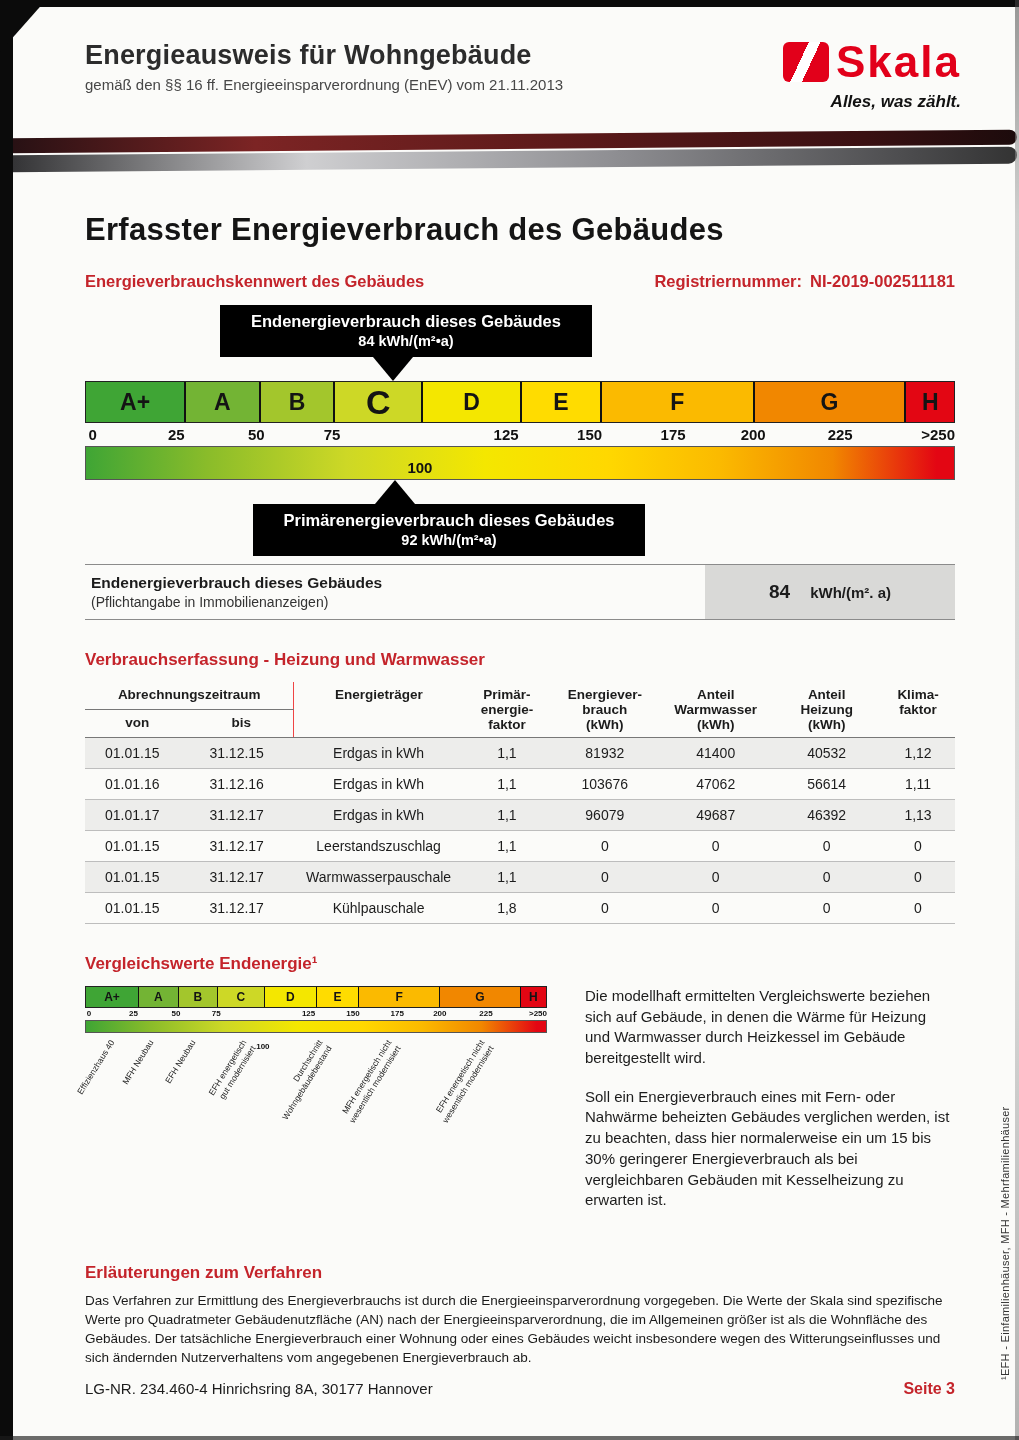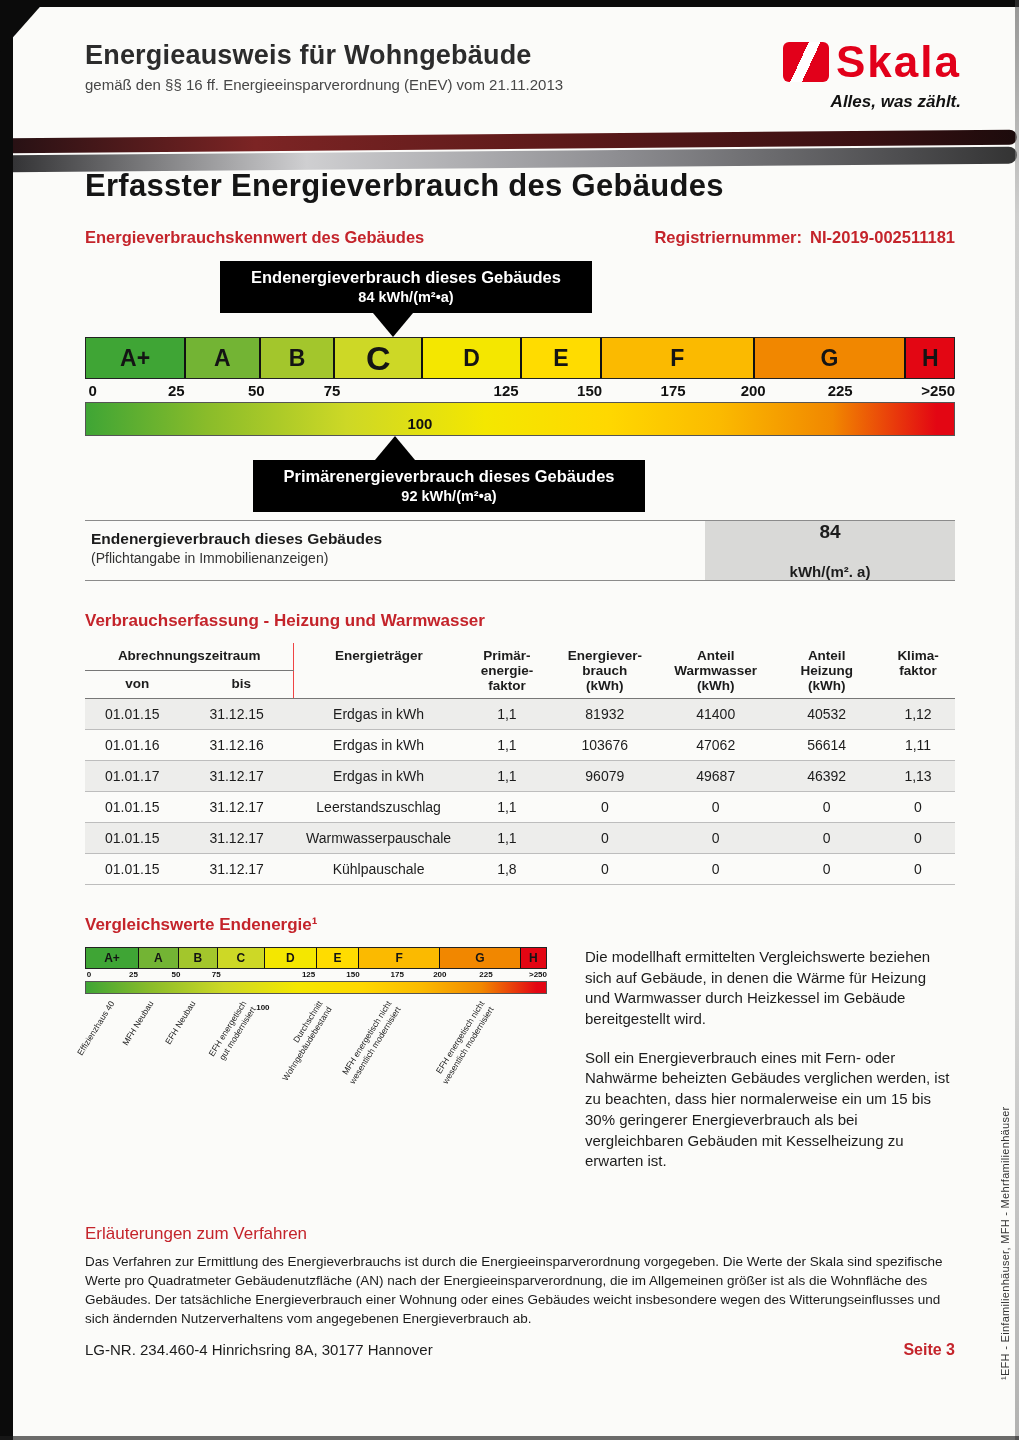--- a/index.html
+++ b/index.html
@@ -24,21 +24,21 @@
     background:linear-gradient(115deg,#e2001a 0 40%,#ffffff 40% 58%,#e2001a 58% 100%); }
   .logo-text { font-size:44px; font-weight:bold; color:#e2001a; letter-spacing:2px; line-height:1; }
   .tagline { margin-top:8px; font-size:17px; font-weight:bold; font-style:italic; color:#111;text-align:right; }
 
   
   .deco { margin-top:22px; transform:rotate(-0.5deg); padding:0 2px; }
   .deco-red { height:15px; border-radius:8px; background:linear-gradient(to right,#241013,#7c2424 25%,#5d1a1a 55%,#3a1012 85%,#1c0b0c); }
   .deco-gray { height:17px; border-radius:9px; margin-top:2px; background:linear-gradient(to right,#2e2e30,#cfcfd1 30%,#8f8f93 60%,#4a4a4c 90%,#333); }
 
   .content { padding:0 64px 0 85px; }
-  h2.main-title { font-size:31px; font-weight:bold; color:#151515; letter-spacing:.3px; }
+  h2.main-title { margin-top:44px; font-size:31px; font-weight:bold; color:#151515; letter-spacing:.3px; }
   .red { color:#c4242b; }
   .kennwert-row { display:flex; justify-content:space-between; margin-top:24px; font-size:16.5px; font-weight:bold; }
   .registry { display:flex; gap:8px; }
 
   
   .scale-area { margin-top:14px; }
   .callout { background:#000; color:#fff; text-align:center; padding:7px 10px 8px; }
   .callout .ct { font-size:16.5px; font-weight:bold; }
   .callout .cv { font-size:14.5px; font-weight:bold; margin-top:2px; }
   .end-callout { width:372px; margin-left:135px; }
@@ -78,21 +78,21 @@
 
   .gradbar { width:100%; background:linear-gradient(to right,#3fa535 0%,#8abc2a 14%,#cdd826 30%,#f4e700 46%,#ffd800 60%,#fbba00 73%,#f18700 86%,#e30613 98%); border:1px solid #555; }
   .gradbar.big { height:34px; }
   .gradbar.small { height:13px; }
 
   
   .end-row { margin-top:8px; display:flex; border-top:1px solid #8b8b8b; border-bottom:1px solid #8b8b8b; }
   .end-left { flex:1; padding:9px 8px 9px 6px; }
   .end-left .l1 { font-size:15.5px; font-weight:bold; }
   .end-left .l2 { font-size:14px; color:#333; margin-top:2px; }
-  .end-right { width:250px; background:#d9d9d7; display:flex; align-items:center; justify-content:center; gap:20px;flex-direction:column; }
+  .end-right { width:250px; background:#d9d9d7; display:flex; align-items:center; justify-content:center; gap:20px; }
   .end-right .val { font-size:19px; font-weight:bold; }
   .end-right .unit { font-size:15px; font-weight:bold; }
 
   h3.sec { margin-top:30px; font-size:17px; font-weight:bold; }
 
   
   table.ctable { width:100%; border-collapse:collapse; margin-top:12px; font-size:14px; }
   .ctable th { font-weight:bold; font-size:13.5px; text-align:center; vertical-align:top; padding:5px 3px; border-bottom:1px solid #777; }
   .ctable th.vline { border-right:1px solid #ef4444; }
   .ctable td { padding:7px 4px; text-align:center; border-bottom:1px solid #bdbdbd; }
@@ -108,21 +108,21 @@
   .rlabels { position:relative; height:148px; margin-top:3px; }
   .rlabel { position:absolute; top:2px; width:140px; text-align:right; font-size:8.5px; line-height:1.25; white-space:pre-line; transform-origin:100% 0; transform:rotate(-58deg); color:#222; }
   .rlabel:nth-child(1){ left:calc(5% - 140px); }
   .rlabel:nth-child(2){ left:calc(13.5% - 140px); }
   .rlabel:nth-child(3){ left:calc(22.5% - 140px); }
   .rlabel:nth-child(4){ left:calc(33.5% - 140px); }
   .rlabel:nth-child(5){ left:calc(50% - 140px); }
   .rlabel:nth-child(6){ left:calc(65% - 140px); }
   .rlabel:nth-child(7){ left:calc(85% - 140px); }
 
-  h3.notes-title { margin-top:34px; font-size:17px; font-weight:normal; }
+  h3.notes-title { margin-top:34px; font-size:17px; font-weight:bold; }
   .notes-text { margin-top:8px; font-size:13.5px; line-height:1.42; color:#1a1a1a; }
 
   .footer { display:flex; justify-content:space-between; align-items:baseline; margin-top:12px; }
   .footer .fl { font-size:15px; }
   .footer .fp { font-size:16px; font-weight:bold; }
 
   .side-note { position:absolute; right:8px; top:1040px; height:340px; writing-mode:vertical-rl; transform:rotate(180deg); font-size:11px; color:#333; letter-spacing:.3px; z-index:6; }
 </style>
 </head>
 <body>

